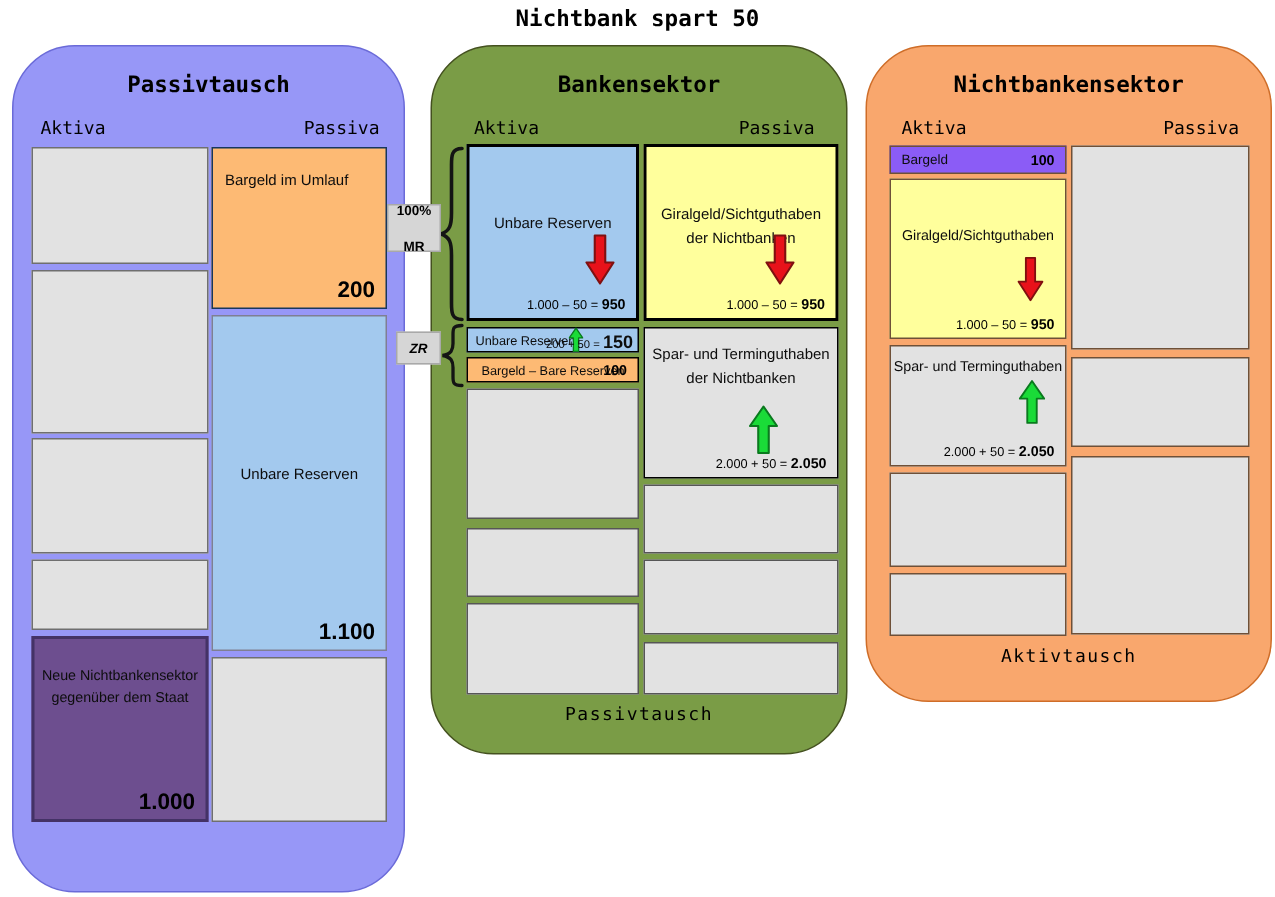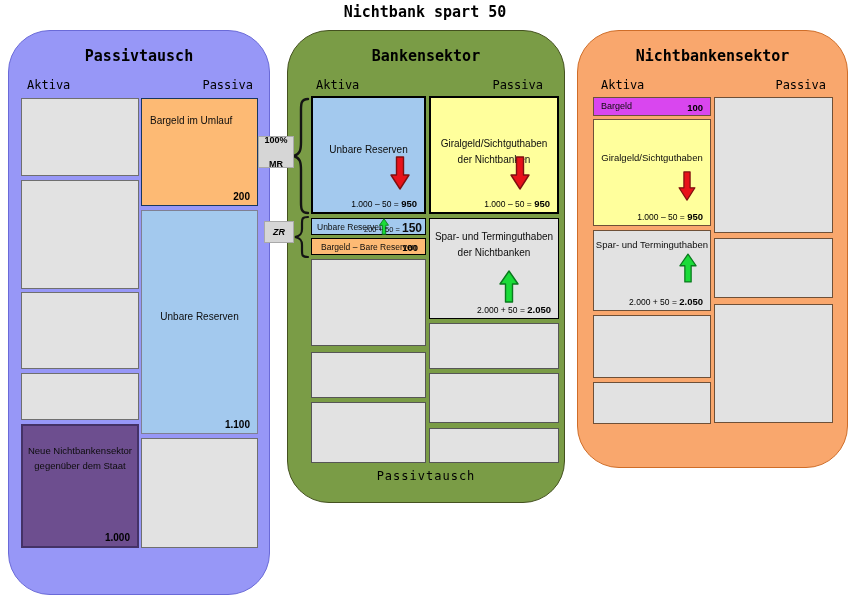--- a/index.html
+++ b/index.html
@@ -29,21 +29,21 @@
 
   .bk-big   { border:2px solid #000; }
   .bk-row   { border:1.5px solid #000; }
   .bk-gray  { background:#E2E2E2; border:1px solid #565656; }
   .nb-box   { border:1.5px solid #6e5038; }
   .nb-gray  { background:#E2E2E2; }
 
   .lbl-tl { position:absolute; left:8px; top:16px; font-size:10px; }
   .lbl-c  { width:100%; text-align:center; }
   .two-line { line-height:1.55; }
-  .val { position:absolute; right:7px; bottom:3px; font-weight:bold; font-size:10px; color:#000; }
+  .val { position:absolute; right:7px; bottom:3px; font-weight:bold; font-size:15px; color:#000; }
   .formula { position:absolute; right:7px; bottom:3px; font-size:8.5px; color:#000; white-space:nowrap; }
   .formula b { font-size:9.5px; }
   .arrow { position:absolute; line-height:0; }
   .row-formula { position:absolute; right:3px; top:2px; font-size:7.5px; }
   .row-formula b { font-size:12px; }
   .row-lbl { position:absolute; left:5px; top:2.5px; font-size:8.5px; }
 
   .connector { position:absolute; background:#D6D6D6; border:1px solid #a9a9a9; z-index:5;
     display:flex; flex-direction:column; align-items:center; justify-content:center;
     font-size:9px; font-weight:bold; color:#000; line-height:1.35; font-family:"Liberation Sans", sans-serif;gap:12px; }
@@ -178,21 +178,21 @@
     <div class="box bk-gray" style="left:141px;top:397px;width:130px;height:35px"></div>
 
     <div class="panel-footer" style="top:438px">Passivtausch</div>
   </section>
 
   <section class="panel panel-nb">
     <div class="panel-title">Nichtbankensektor</div>
     <div class="col-label" style="left:23px">Aktiva</div>
     <div class="col-label" style="right:21px">Passiva</div>
 
-    <div class="box nb-box" style="left:15px;top:66px;width:118px;height:19px;background:#d946ef">
+    <div class="box nb-box" style="left:15px;top:66px;width:118px;height:19px;background:#8b5cf6">
       <span class="row-lbl" style="font-size:9px;top:3px;left:7px">Bargeld</span>
       <span class="val" style="bottom:2px;font-size:9.5px">100</span>
     </div>
 
     <div class="box nb-box yellow" style="left:15px;top:88px;width:118px;height:107px">
       <div class="lbl-c" style="padding-top:32px;font-size:9.5px">Giralgeld/Sichtguthaben</div>
       <span class="arrow" style="right:14px;bottom:24px">
         <svg width="18" height="30" viewBox="0 0 20 34">
             <path d="M6.5,1 L13.5,1 L13.5,19 L19,19 L10,33 L1,19 L6.5,19 Z" fill="#E8121A" stroke="#7F1010" stroke-width="1.4" stroke-linejoin="round"></path>
           </svg>
@@ -214,15 +214,16 @@
       </div>
     </div>
 
     <div class="box nb-box nb-gray" style="left:15px;top:284px;width:118px;height:63px"></div>
     <div class="box nb-box nb-gray" style="left:15px;top:351px;width:118px;height:42px"></div>
 
     <div class="box nb-box nb-gray" style="left:136px;top:66px;width:119px;height:136px"></div>
     <div class="box nb-box nb-gray" style="left:136px;top:207px;width:119px;height:60px"></div>
     <div class="box nb-box nb-gray" style="left:136px;top:273px;width:119px;height:119px"></div>
 
+    <div class="panel-footer" style="top:399px">Aktivtausch</div>
   </section>
 
 </div>
 
 </body></html>

